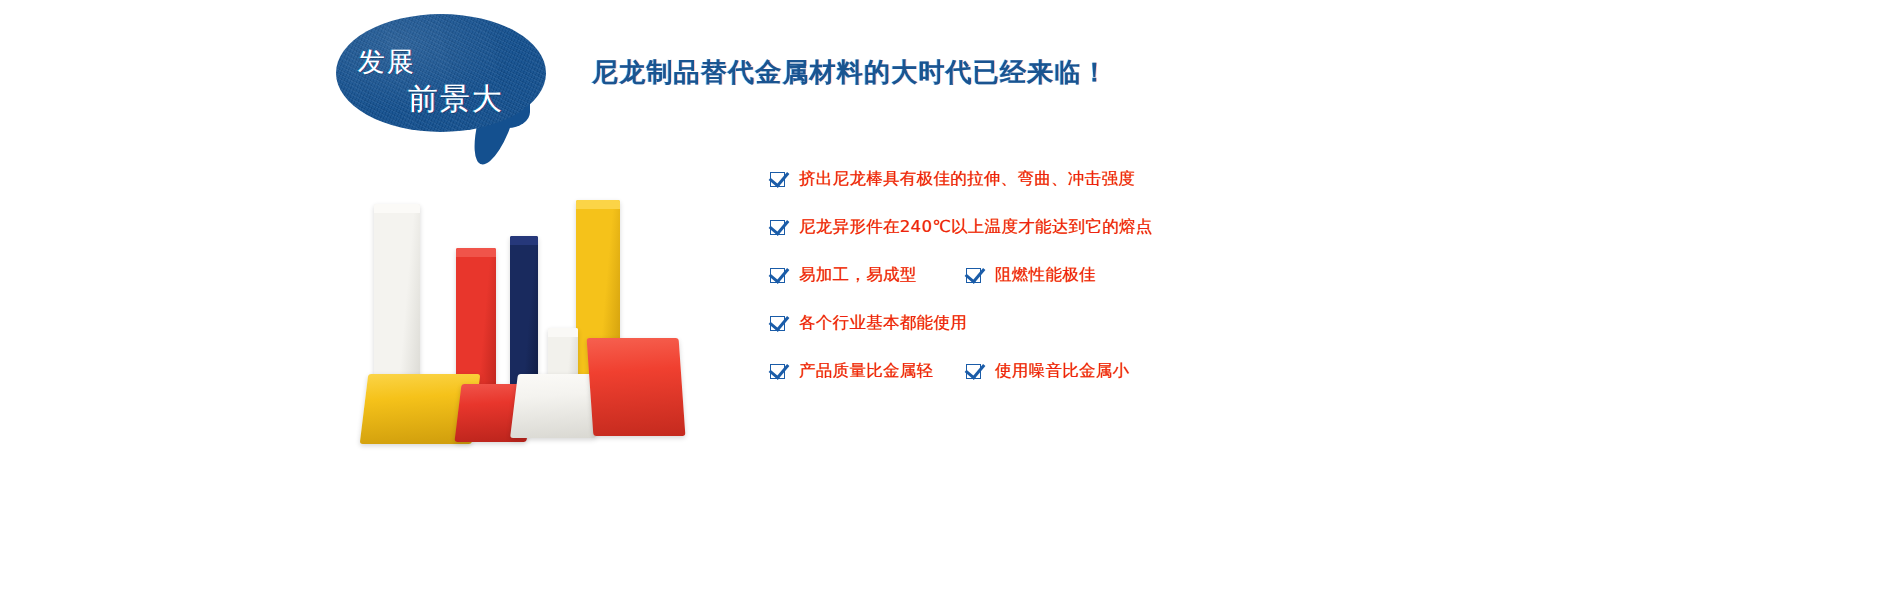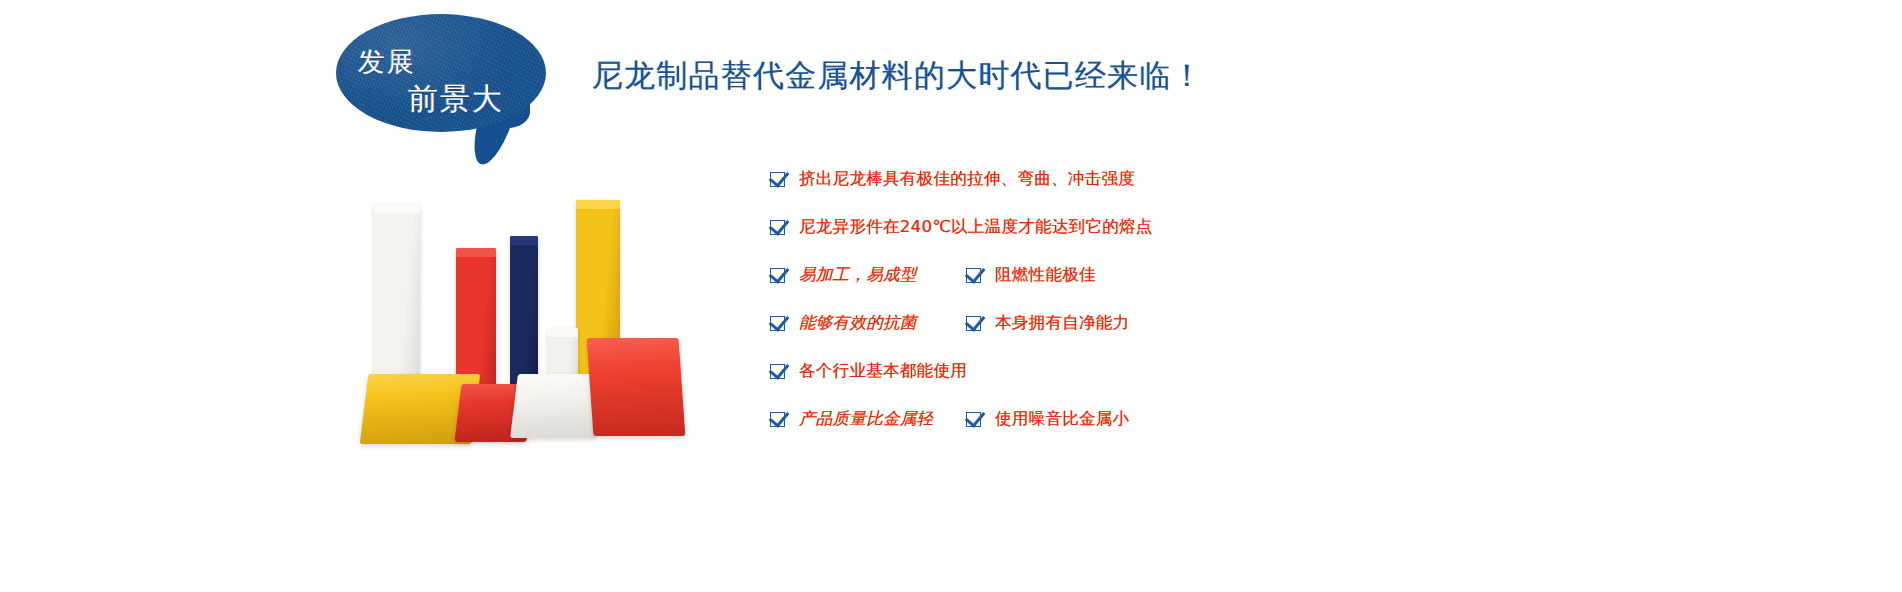--- a/index.html
+++ b/index.html
@@ -62,22 +62,22 @@
        0 1px 1px rgba(0,0,0,0.22);
   }
   #bubble-line-1 { left:22px; top:30px; }
   #bubble-line-2 { left:72px; top:65px; font-size:30px; }
 
   
   #headline {
     position:absolute;
     left:592px; top:55px;
     color:#1a5490;
-    font-size:31px;
-    font-weight:normal;
+    font-size:26px;
+    font-weight:bold;
     letter-spacing:1.2px;
     white-space:nowrap;
     text-shadow:
       -0.7px 0 rgba(0,170,255,0.45),
        0.7px 0 rgba(230,40,60,0.30);
   }
 
   
   #photo {
     position:absolute;
@@ -104,21 +104,21 @@
   }
   .check-item {
     position:absolute;
     top:0;
     display:flex;
     align-items:center;
     height:48px;
     white-space:nowrap;
     justify-content:center;
   }
-  .check-item.col-a { left:0px;font-style:italic; }
+  .check-item.col-a { left:0px; }
   .check-item.col-b { left:196px; }
   .check-item.full  { left:0px; }
   .check-box {
     position:relative;
     width:15px; height:15px;
     border:1.6px solid #1a5ca8;
     flex:0 0 auto;
     margin-right:14px;
   }
   .check-box::after {
@@ -194,40 +194,30 @@
         <div class="check-item col-a">
           <span class="check-box"></span>
           <span class="check-text">易加工，易成型</span>
         </div>
         <div class="check-item col-b">
           <span class="check-box"></span>
           <span class="check-text">阻燃性能极佳</span>
         </div>
       </div>
       <div class="check-row">
+        <div class="check-item full">
+          <span class="check-box"></span>
+          <span class="check-text">各个行业基本都能使用</span>
+        </div>
+      </div>
+      <div class="check-row">
         <div class="check-item col-a">
           <span class="check-box"></span>
-          <span class="check-text">能够有效的抗菌</span>
+          <span class="check-text">产品质量比金属轻</span>
         </div>
         <div class="check-item col-b">
           <span class="check-box"></span>
-          <span class="check-text">本身拥有自净能力</span>
-        </div>
-      </div>
-      <div class="check-row">
-        <div class="check-item full">
-          <span class="check-box"></span>
-          <span class="check-text">各个行业基本都能使用</span>
-        </div>
-      </div>
-      <div class="check-row">
-        <div class="check-item col-a">
-          <span class="check-box"></span>
-          <span class="check-text">产品质量比金属轻</span>
-        </div>
-        <div class="check-item col-b">
-          <span class="check-box"></span>
           <span class="check-text">使用噪音比金属小</span>
         </div>
       </div>
     </div>
 
 </div>
 
 </body></html>

